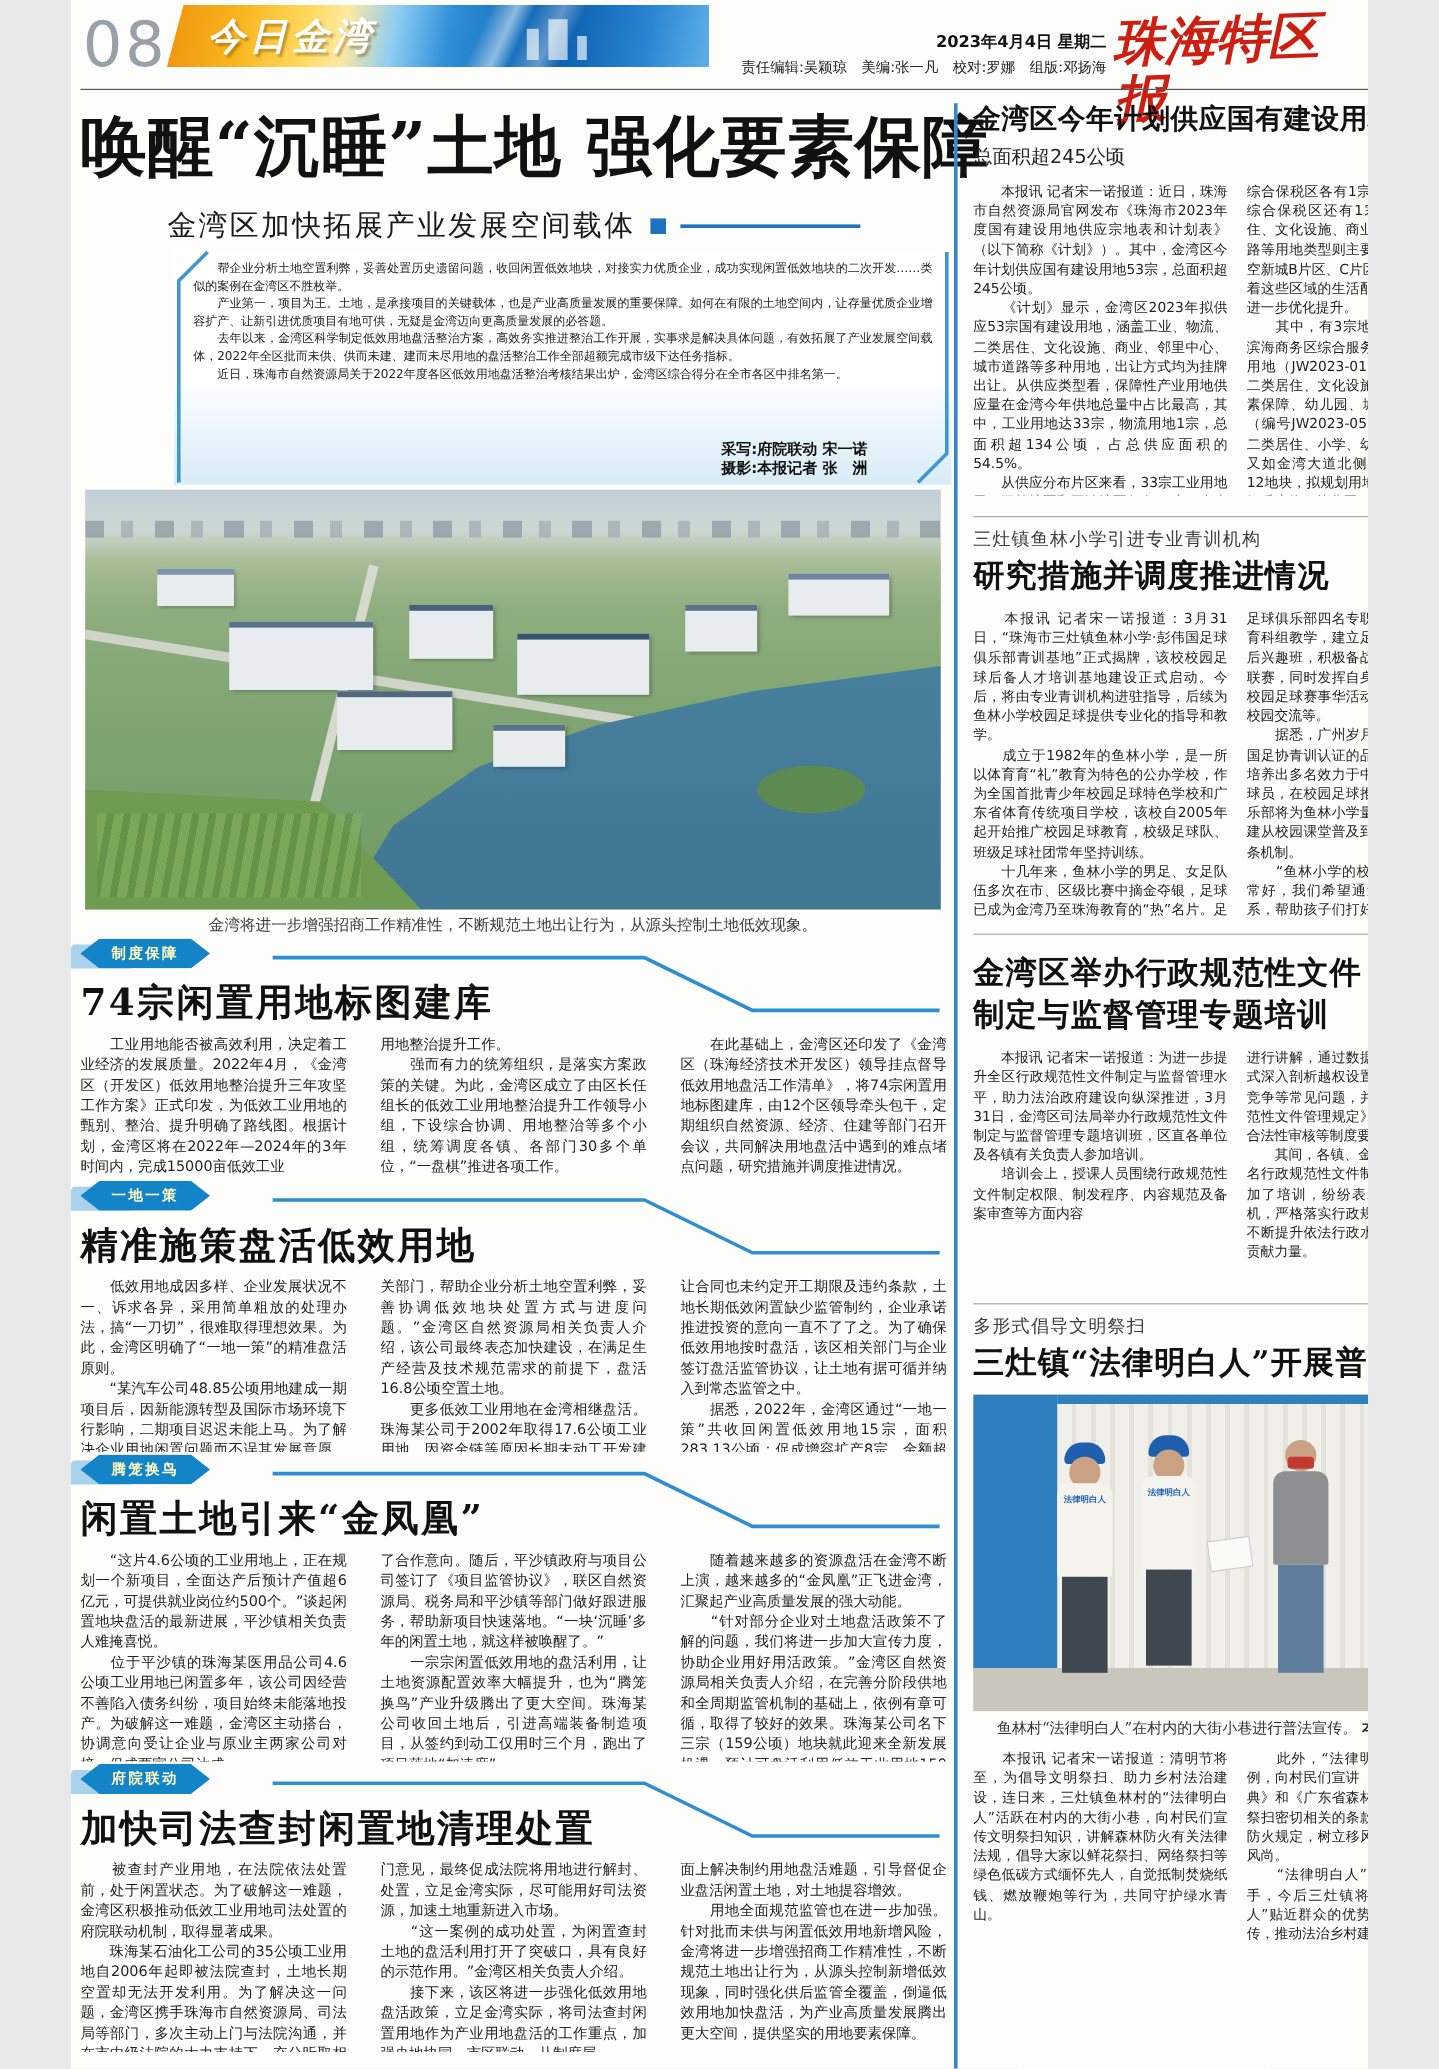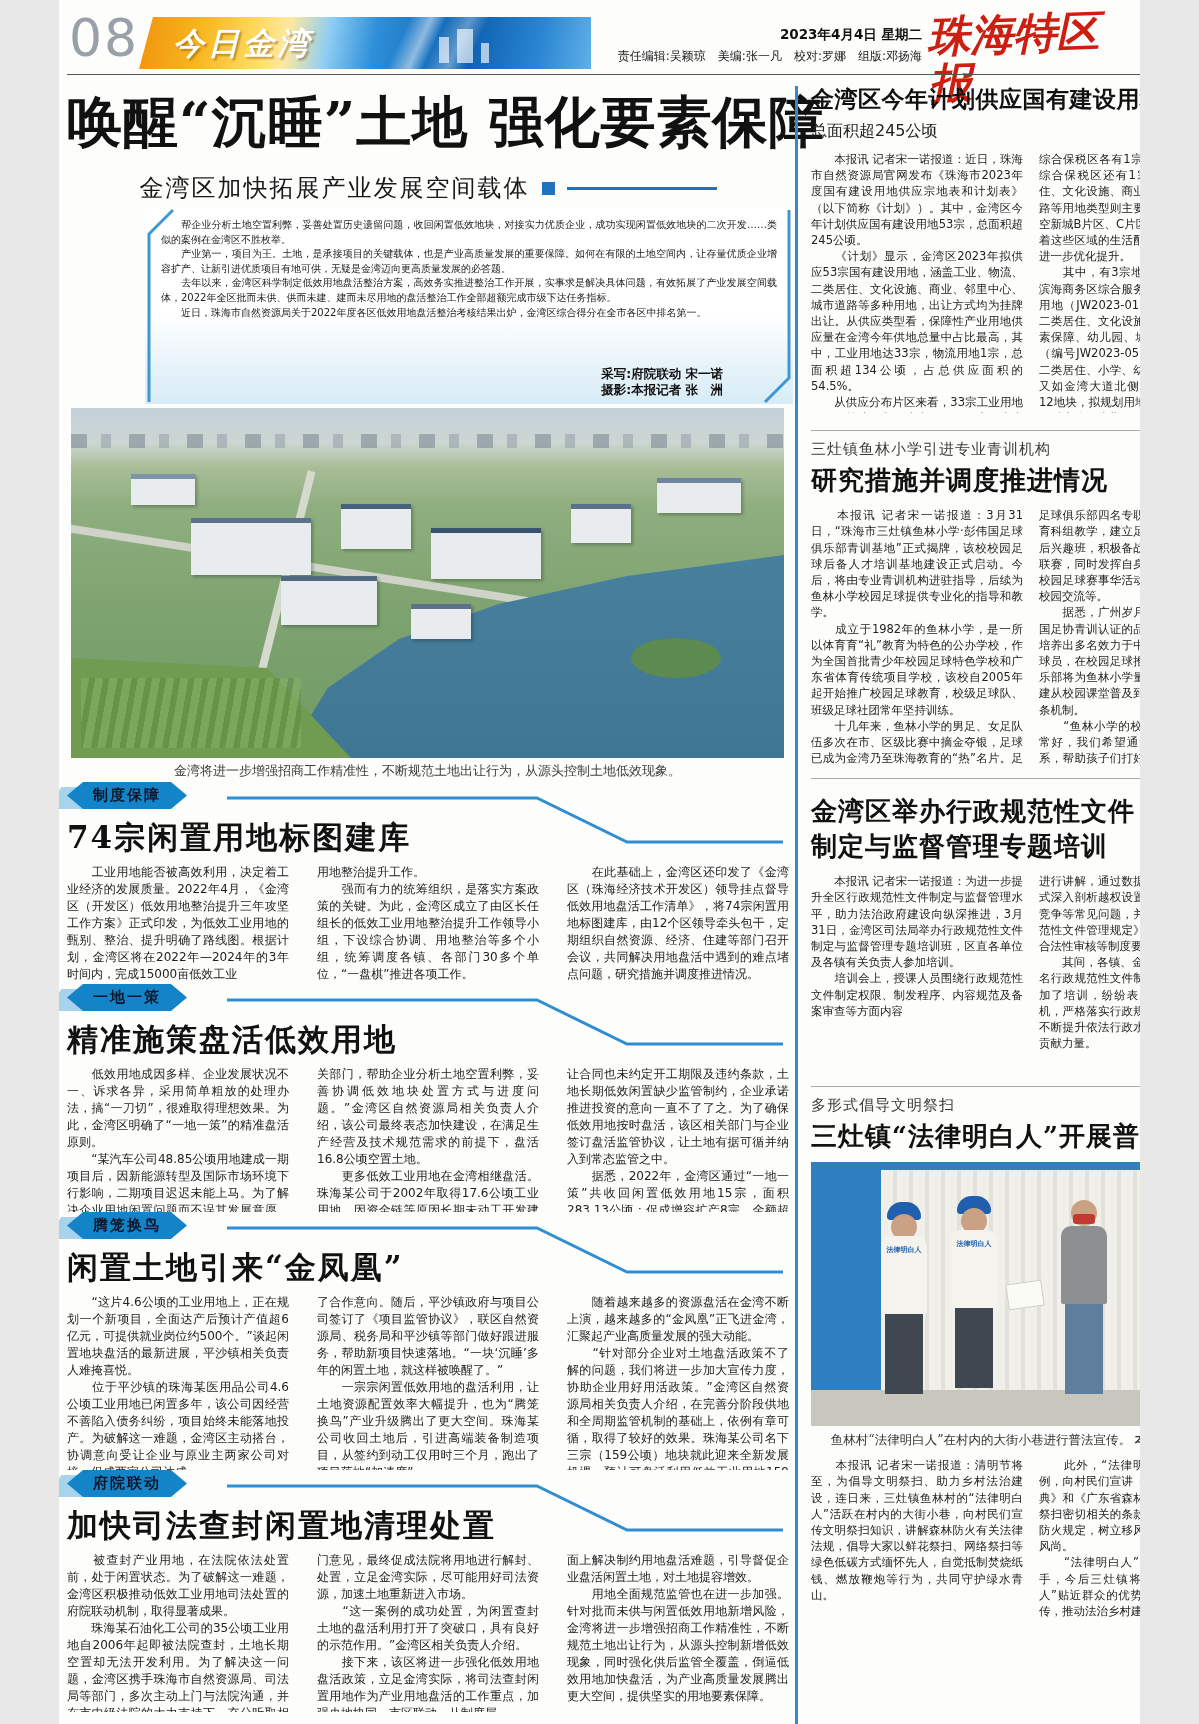--- a/index.html
+++ b/index.html
@@ -1,21 +1,21 @@
 <!DOCTYPE html>
 <html><head>
 <meta charset="utf-8">
 <style>
   html,body{margin:0;padding:0;background:#e8e8e8;}
   .page{position:relative;width:1081px;height:1724px;background:#fdfdfc;margin:0 auto;overflow:hidden;
         font-family:"DejaVu Sans","Liberation Sans",sans-serif;color:#222;}
   .abs{position:absolute;}
   
   .pageno{left:10px;top:8px;font-size:52px;color:#9aa0a7;letter-spacing:2px;font-family:"DejaVu Sans",sans-serif;}
-  .banner{left:80px;top:17px;width:452px;height:52px;clip-path:polygon(14px 0,100% 0,100% 100%,0 100%);
+  .banner{left:80px;top:4px;width:452px;height:52px;clip-path:polygon(14px 0,100% 0,100% 100%,0 100%);
           background:linear-gradient(100deg,#f0930e 0%,#f8b61f 14%,#ffd95e 26%,#ffe9a0 33%,#8ecdf4 42%,#2f8fd9 52%,#0b5fae 72%,#2a85d2 88%,#5fb0e8 100%);
           overflow:hidden;}
   .banner-title{position:absolute;left:34px;top:6px;font-size:31px;font-weight:bold;color:#fff;
           font-style:italic;letter-spacing:4px;text-shadow:2px 2px 2px rgba(120,70,0,.45);}
   .banner .sky1,.banner .sky2,.banner .sky3{position:absolute;bottom:6px;background:rgba(255,255,255,.65);}
   .sky1{left:300px;width:10px;height:26px;}
   .sky2{left:318px;width:16px;height:34px;}
   .sky3{left:342px;width:8px;height:20px;}
   .banner .streak{position:absolute;left:150px;top:0;width:280px;height:100%;
           background:linear-gradient(115deg,transparent 40%,rgba(255,255,255,.5) 47%,transparent 52%,rgba(255,255,255,.35) 60%,transparent 66%);}
@@ -50,21 +50,21 @@
           clip-path:polygon(100% 42%,78% 48%,60% 56%,46% 66%,36% 80%,30% 100%,100% 100%);}
   .ph-island{position:absolute;left:560px;top:230px;width:90px;height:40px;background:#5c8a50;border-radius:50%;}
   .ph-field{position:absolute;left:0px;top:250px;width:280px;height:100px;background:#6f9c51;
           clip-path:polygon(0 0,70% 10%,100% 100%,0 100%);}
   .ph-rows{position:absolute;left:10px;top:270px;width:220px;height:70px;opacity:.5;
           background:repeating-linear-gradient(100deg,#86b263 0 8px,#5d8a43 8px 14px);}
   .photo-caption{left:12px;top:762px;width:713px;text-align:center;font-size:13px;color:#3d3d3d;
           font-family:"DejaVu Serif","Liberation Serif",serif;}
   
   .section{left:8px;width:722px;}
-  .sec-tag{position:relative;display:inline-block;background:#1484c8;color:#0f172a;font-size:15px;font-weight:bold;
+  .sec-tag{position:relative;display:inline-block;background:#1484c8;color:#fef9c3;font-size:12px;font-weight:bold;
           letter-spacing:2px;padding:4px 26px;
           clip-path:polygon(0 50%,16px 0,calc(100% - 16px) 0,100% 50%,calc(100% - 16px) 100%,16px 100%);}
   .sec-tag-wrap{position:relative;display:inline-block;}
   .sec-tag-wrap::before{content:"";position:absolute;left:-12px;top:5px;width:60px;height:80%;
           background:#a9d2ec;transform:skewX(-30deg);}
   .zline{position:absolute;top:6px;}
   .sec-head{margin-top:8px;font-size:31px;font-weight:bold;color:#111;
           font-family:"DejaVu Serif","Liberation Serif",serif;letter-spacing:2px;}
   .sec-body{display:flex;gap:28px;margin-top:5px;}
   .sec-col{width:230px;font-size:12px;line-height:17px;color:#222;text-align:justify;

